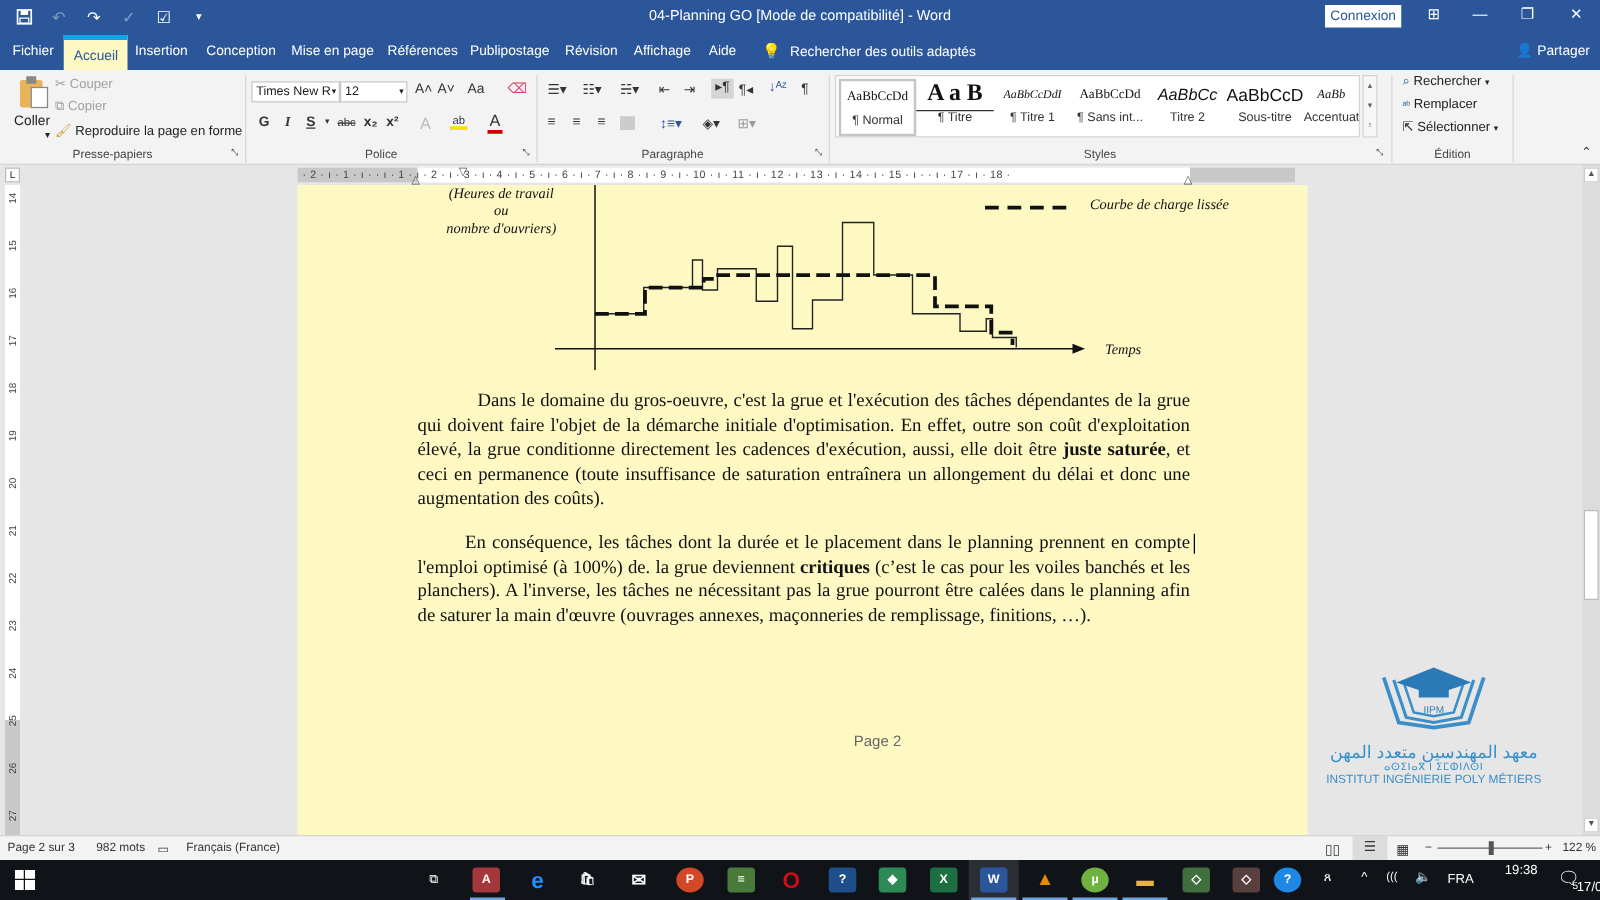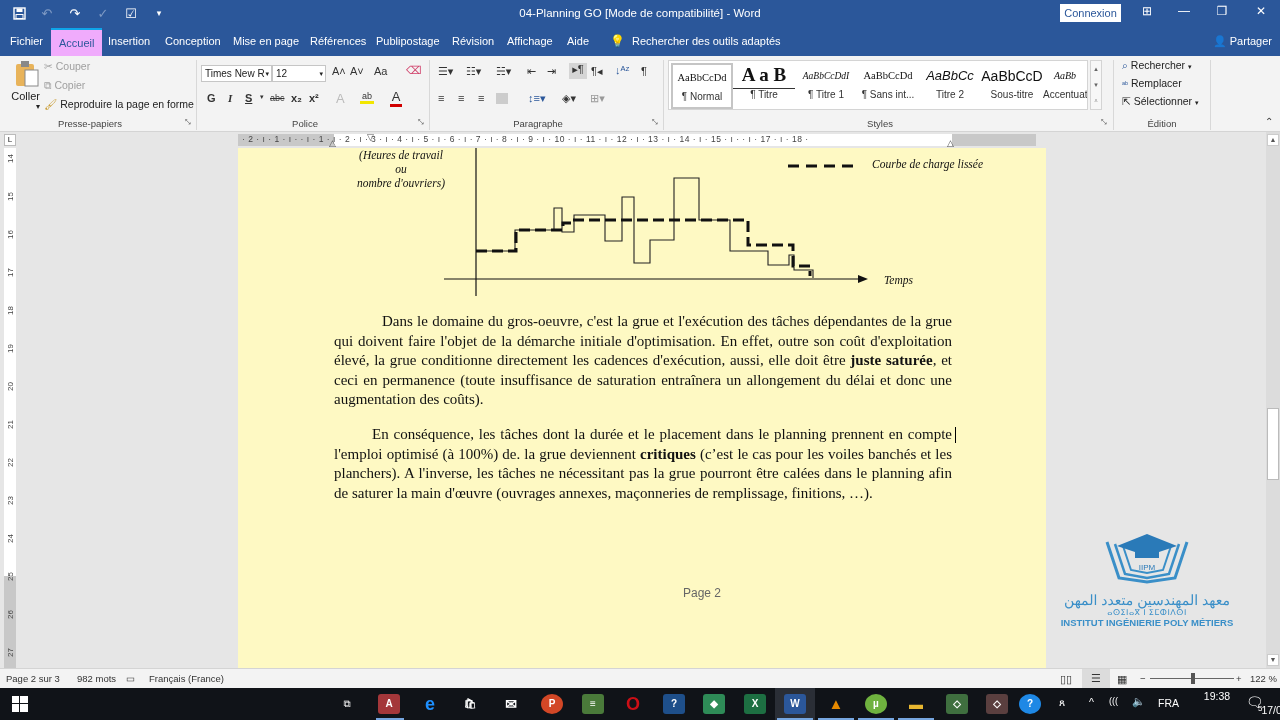--- a/index.html
+++ b/index.html
@@ -6,21 +6,21 @@
 body{width:1280px;height:720px;overflow:hidden;font-family:"Liberation Sans",sans-serif;font-size:11px;background:#e6e6e6;position:relative;color:#222}
 .titlebar{position:absolute;left:0;top:0;width:1280px;height:28px;background:#2b579a;color:#fff}
 .qat{position:absolute;left:10px;top:4px;display:flex;gap:10px;align-items:center}
 .qat span{width:18px;height:18px;display:flex;align-items:center;justify-content:center;font-size:13px;color:#fff}
 .qat span.dis{color:#7f9ac4}
 .title{position:absolute;left:0;width:1280px;top:7px;text-align:center;font-size:11.5px}
 .connexion{position:absolute;left:1060px;top:4px;width:61px;height:18px;background:#fff;color:#2b579a;font-size:11px;text-align:center;line-height:18px}
 .winctl{position:absolute;top:4px;font-size:12px;color:#fff;width:20px;text-align:center}
 .tabbar{position:absolute;left:0;top:28px;width:1280px;height:28px;background:#2b579a;color:#fff}
 .tab{position:absolute;top:0;height:28px;line-height:26px;font-size:11px;color:#fff;padding:0 8px}
-.tab.active{background:#f0abfc;color:#2b579a;border-top:2px solid #0ea5e9}
+.tab.active{background:#fef9c3;color:#2b579a;border-top:4px solid #0ea5e9}
 .ribbon{position:absolute;left:0;top:56px;width:1280px;height:76px;background:#f3f3f3;border-bottom:1px solid #d4d4d4}
 .group-label{position:absolute;top:62px;font-size:9.5px;color:#444;text-align:center}
 .sep{position:absolute;top:4px;width:1px;height:70px;background:#d8d8d8}
 .rbtn{position:absolute;font-size:10.5px;color:#222;white-space:nowrap}
 .rbtn.dis{color:#a0a0a0}
 .combo{position:absolute;height:17px;background:#fff;border:1px solid #c6c6c6;font-size:10px;line-height:15px;padding-left:3px;color:#222}
 .ico{position:absolute;font-size:11px;color:#333;text-align:center}
 .styles-gal{position:absolute;left:668px;top:4px;width:420px;height:50px;border:1px solid #d4d4d4;background:#fff}
 .style-item{position:absolute;top:2px;height:46px;width:62px;text-align:center}
 .style-item .pv{height:26px;line-height:26px;font-size:14px;color:#111;white-space:nowrap;overflow:hidden}
@@ -36,21 +36,21 @@
 .vruler .marg{position:absolute;left:0;width:12px;background:#c8c8c8}
 .vnum{position:absolute;left:0;width:12px;font-size:8px;color:#444;transform:rotate(-90deg);text-align:center}
 .page{position:absolute;left:238px;top:148px;width:808px;height:520px;background:#fef9c3}
 .body-text{position:absolute;font-family:"Liberation Serif",serif;font-size:15px;color:#111;line-height:19.6px;text-align:justify}
 .body-text p{text-indent:48px}
 .chart-label{position:absolute;font-family:"Liberation Serif",serif;font-style:italic;font-size:11.5px;color:#111;text-align:center;line-height:14px}
 .pagenum{position:absolute;left:0;width:928px;top:438px;text-align:center;font-size:12px;color:#666}
 .logo{position:absolute;left:1052px;top:530px;width:190px;height:115px;text-align:center}
 .logo .ar{font-size:14px;color:#3a8fc8;margin-top:4px;direction:rtl}
 .logo .tf{font-size:8px;color:#3a8fc8;letter-spacing:0.5px}
-.logo .en{font-size:9.5px;color:#3a8fc8;font-weight:bold}
+.logo .en{font-size:9.5px;color:#3a8fc8;font-weight:normal}
 .vscroll{position:absolute;left:1266px;top:132px;width:14px;height:536px;background:#dcdcdc}
 .vscroll .arr{position:absolute;left:1px;width:12px;height:12px;background:#fff;border:1px solid #ccc;font-size:7px;text-align:center;line-height:10px;color:#555}
 .vscroll .thumb{position:absolute;left:1px;top:276px;width:12px;height:72px;background:#fff;border:1px solid #bbb}
 .statusbar{position:absolute;left:0;top:668px;width:1280px;height:20px;background:#f3f3f3;border-top:1px solid #d4d4d4;font-size:9.5px;color:#333}
 .statusbar span{position:absolute;top:4px;white-space:nowrap}
 .taskbar{position:absolute;left:0;top:688px;width:1280px;height:32px;background:#101318}
 .start{position:absolute;left:0;top:0;width:40px;height:32px;display:flex;align-items:center;justify-content:center}
 .search{position:absolute;left:40px;top:0;width:286px;height:32px;background:#f2f2f2;color:#222;font-size:12px}
 .tb-app{position:absolute;top:6px;width:22px;height:20px;border-radius:3px;font-size:10px;font-weight:bold;text-align:center;line-height:20px;color:#fff}
 .tb-under{position:absolute;bottom:0;height:2px;background:#76a6e0}

